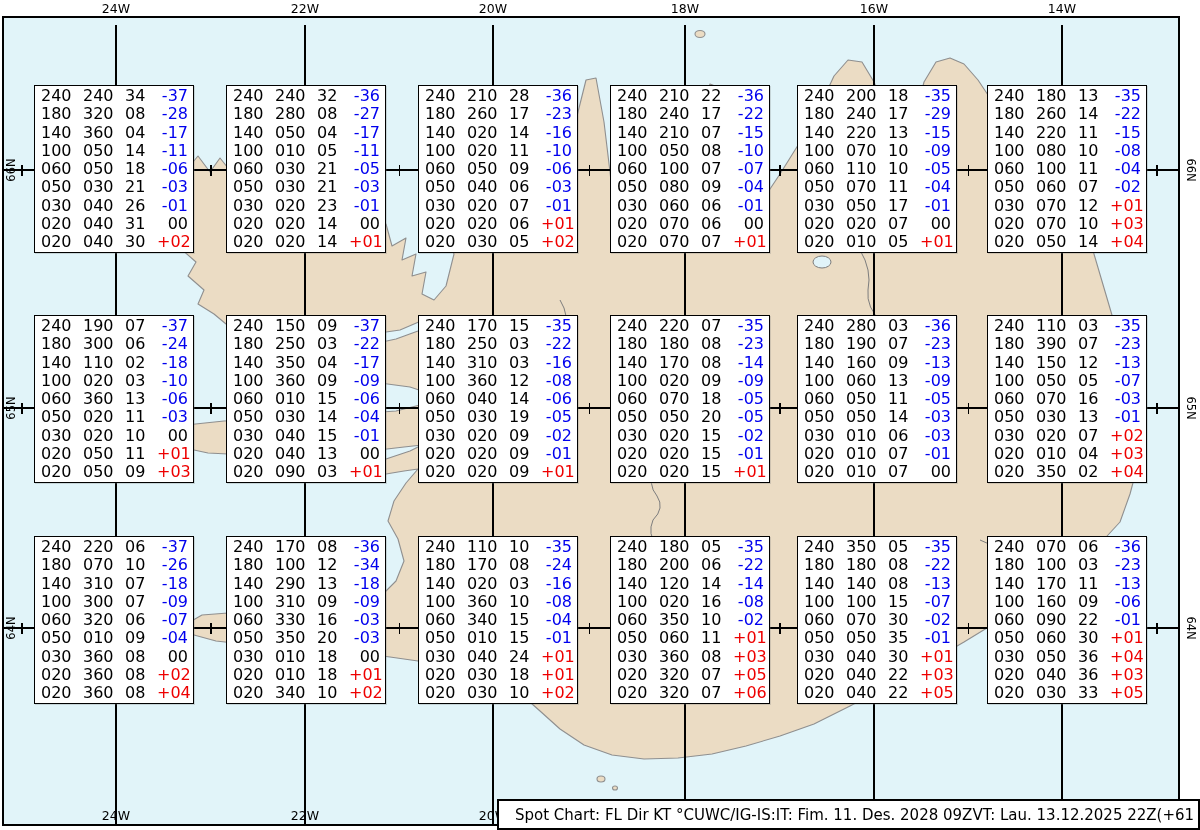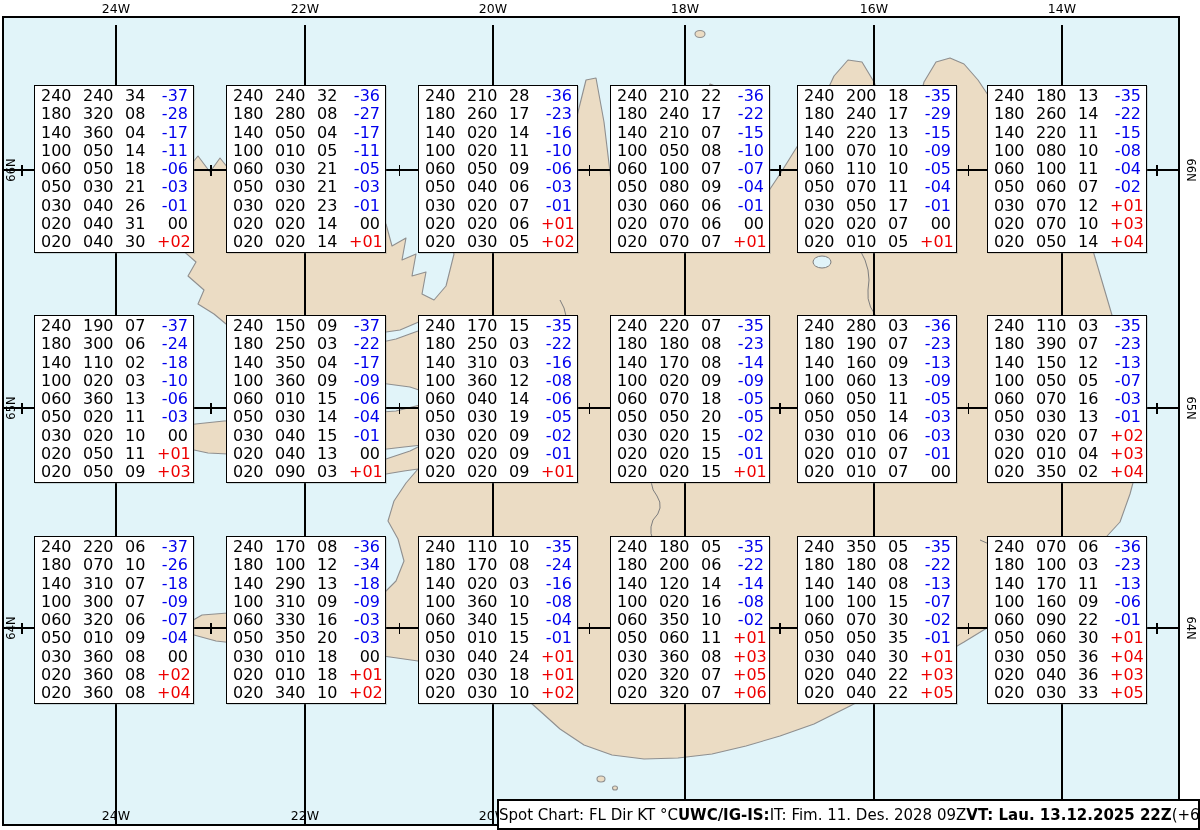--- a/index.html
+++ b/index.html
@@ -33,23 +33,23 @@
   .level-row .fl  { width:31px; text-align:left; }
   .level-row .dir { width:31px; text-align:left; }
   .level-row .kt  { width:21px; text-align:left; }
   .level-row .tmp { width:31px; text-align:right; }
   .tmp.neg { color:#0000ee; }
   .tmp.pos { color:#ee0000; }
   .tmp.zero { color:#000000; }
 
   .status-bar { position:absolute; left:497px; top:799px; width:703px; height:31px;
                 background:#ffffff; border:2px solid #000; z-index:20;
-                display:flex; align-items:center; padding-left:0;
+                display:flex; align-items:center; padding-left:16px;
                 font-size:15px; white-space:nowrap; color:#000; }
-  .status-bar .seg.b { font-weight:bold; }
+  .status-bar .seg.b { font-weight:normal; }
 </style>
 </head>
 <body>
 
 <div id="stage">
   <div class="map-frame"></div>
 
   <svg id="land-svg" viewBox="0 0 1200 830">
     <g stroke="#8f8f8f" stroke-width="1.1" fill="#ebdcc4" stroke-linejoin="round">
       <path d="M428,318

